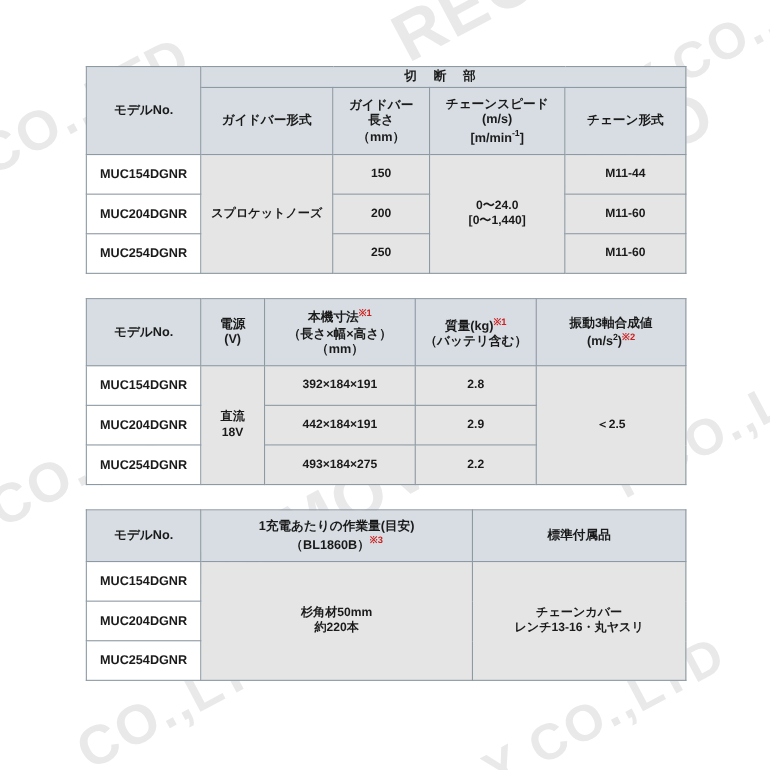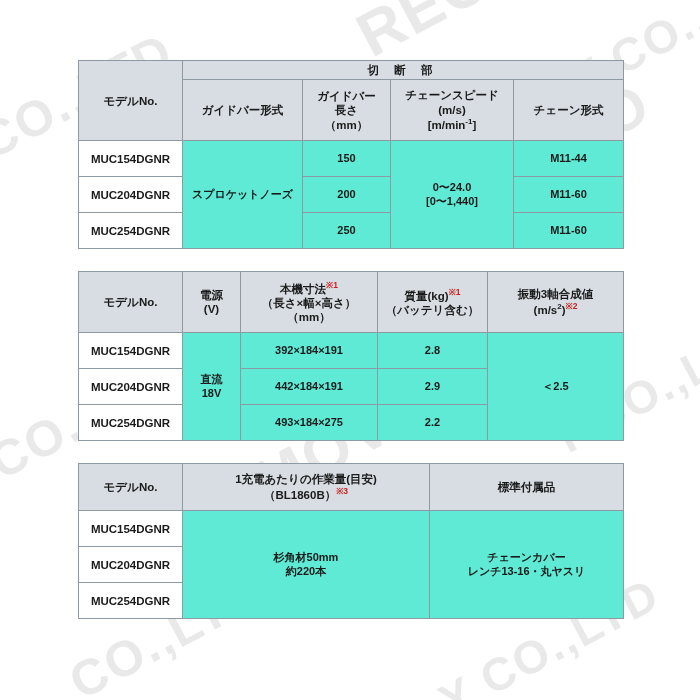--- a/index.html
+++ b/index.html
@@ -54,21 +54,21 @@
     text-align: center;
     vertical-align: middle;
     padding: 2px 2px;
     line-height: 1.25;
   }
   th {
     background: #d7dde2;
     font-size: 11.5px;
   }
   td {
-    background: #5eead4;
+    background: #e5e5e5;
   }
   td.model {
     background: #ffffff;
     font-size: 11.5px;
   }
   .tbl-gap { height: 22px; }
 
   .small-sup {
     color: #cc2020;
     font-size: 8.5px;

